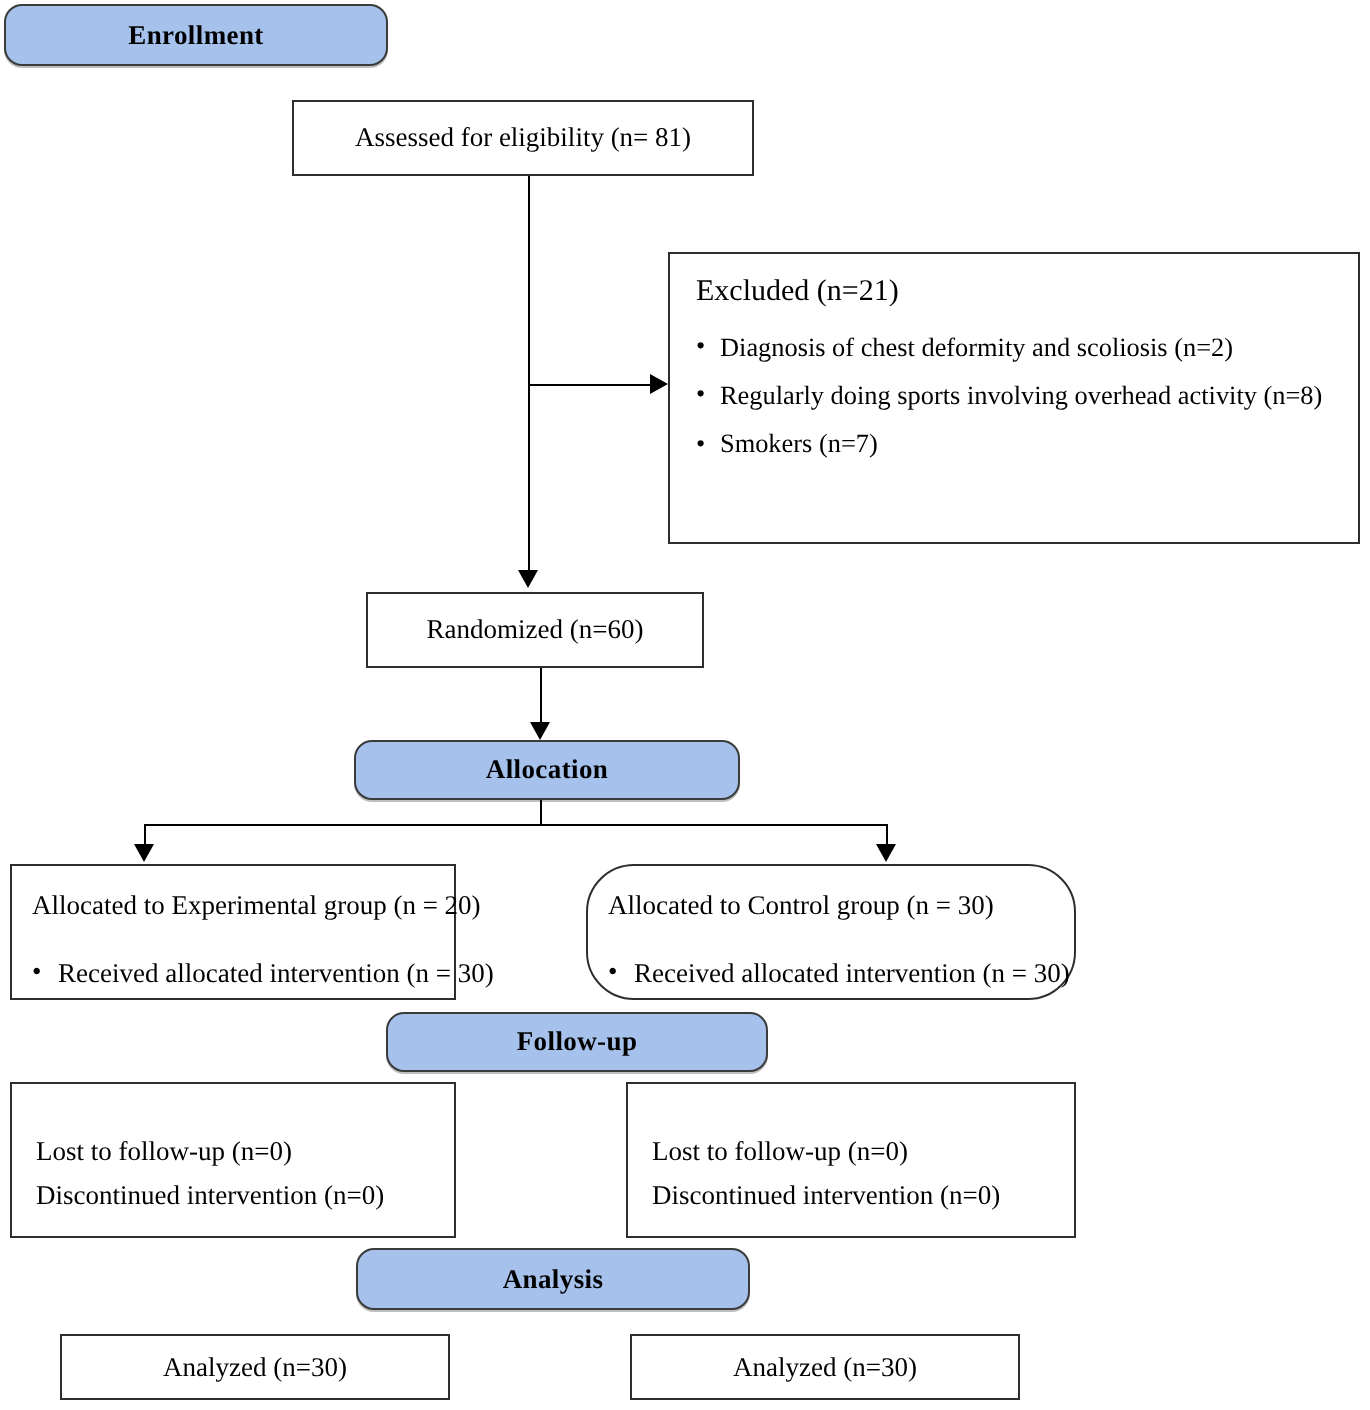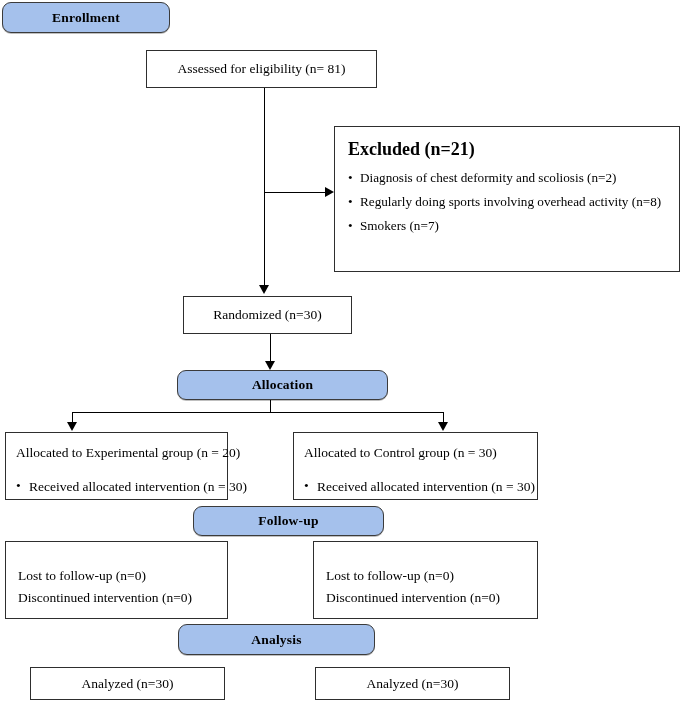--- a/index.html
+++ b/index.html
@@ -47,22 +47,22 @@
   .box.center {
     display: flex;
     align-items: center;
     justify-content: center;
   }
   .box.pad {
     padding: 9px 11px 9px 13px;
   }
 
   .box .title {
-    font-weight: bold;
-    font-size: 18px;
+    font-weight: normal;
+    font-size: 15px;
     margin: 0 0 6px 0;
     display: block;
   }
   .box ul {
     margin: 0;
     padding: 0;
     list-style: none;
   }
   .box ul li {
     position: relative;
@@ -121,60 +121,60 @@
     border-top: 5.5px solid transparent;
     border-bottom: 5.5px solid transparent;
     border-left: 9px solid #000000;
   }
 </style>
 </head>
 <body>
 
 <div id="diagram">
 
-  <div class="banner" style="left:2px; top:2px; width:168px; height:31px;">Enrollment</div>
+  <div class="banner" style="left:2px; top:2px; width:192px; height:31px;">Enrollment</div>
 
   <div class="box center" style="left:146px; top:50px; width:231px; height:38px;">Assessed for eligibility (n= 81)</div>
 
   <div class="vline" style="left:264px; top:88px; height:197px;"></div>
   <div class="arrow-down" style="left:259px; top:285px;"></div>
 
   <div class="hline" style="left:264px; top:192px; width:61px;"></div>
   <div class="arrow-right" style="left:325px; top:187px;"></div>
 
   <div class="box pad" style="left:334px; top:126px; width:346px; height:146px;">
     <span class="title">Excluded  (n=21)</span>
     <ul>
       <li>Diagnosis of chest deformity and scoliosis (n=2)</li>
       <li>Regularly doing sports involving overhead activity (n=8)</li>
       <li>Smokers (n=7)</li>
     </ul>
   </div>
 
-  <div class="box center" style="left:183px; top:296px; width:169px; height:38px;">Randomized (n=30)</div>
+  <div class="box center" style="left:183px; top:296px; width:169px; height:38px;">Randomized (n=60)</div>
 
   <div class="vline" style="left:270px; top:334px; height:27px;"></div>
   <div class="arrow-down" style="left:265px; top:361px;"></div>
 
-  <div class="banner" style="left:177px; top:370px; width:211px; height:30px;">Allocation</div>
+  <div class="banner" style="left:177px; top:370px; width:193px; height:30px;">Allocation</div>
 
   <div class="vline" style="left:270px; top:400px; height:12px;"></div>
   <div class="hline" style="left:72px; top:412px; width:371px;"></div>
   <div class="vline" style="left:72px; top:412px; height:11px;"></div>
   <div class="arrow-down" style="left:67px; top:422px;"></div>
   <div class="vline" style="left:443px; top:412px; height:11px;"></div>
   <div class="arrow-down" style="left:438px; top:422px;"></div>
 
   <div class="box pad" style="left:5px; top:432px; width:223px; height:68px; padding:8px 8px 8px 10px;">
     <span class="line-row">Allocated to Experimental group (n = 20)</span>
     <span class="line-row" style="height:10px;"></span>
     <span class="bullet-row">Received allocated intervention (n = 30)</span>
   </div>
 
-  <div class="box pad" style="left:293px; top:432px; width:245px; height:68px; padding:8px 8px 8px 10px;">
+  <div class="box pad" style="left:293px; top:432px; width:245px; height:68px; padding:8px 8px 8px 10px;border-radius:24px;">
     <span class="line-row">Allocated to Control group (n = 30)</span>
     <span class="line-row" style="height:10px;"></span>
     <span class="bullet-row">Received allocated intervention (n = 30)</span>
   </div>
 
   <div class="banner" style="left:193px; top:506px; width:191px; height:30px;">Follow-up</div>
 
   <div class="box pad" style="left:5px; top:541px; width:223px; height:78px; padding:22px 10px 10px 12px;">
     <span class="line-row">Lost to follow-up (n=0)</span>
     <span class="line-row">Discontinued intervention (n=0)</span>

